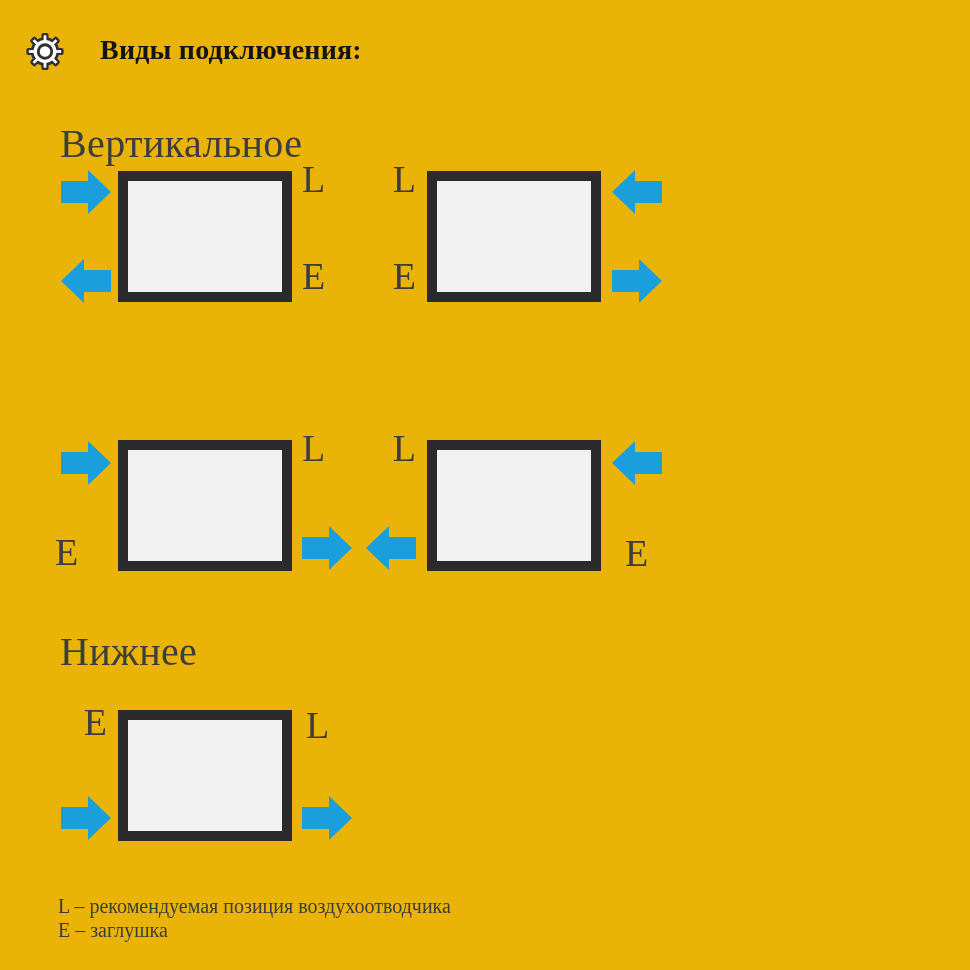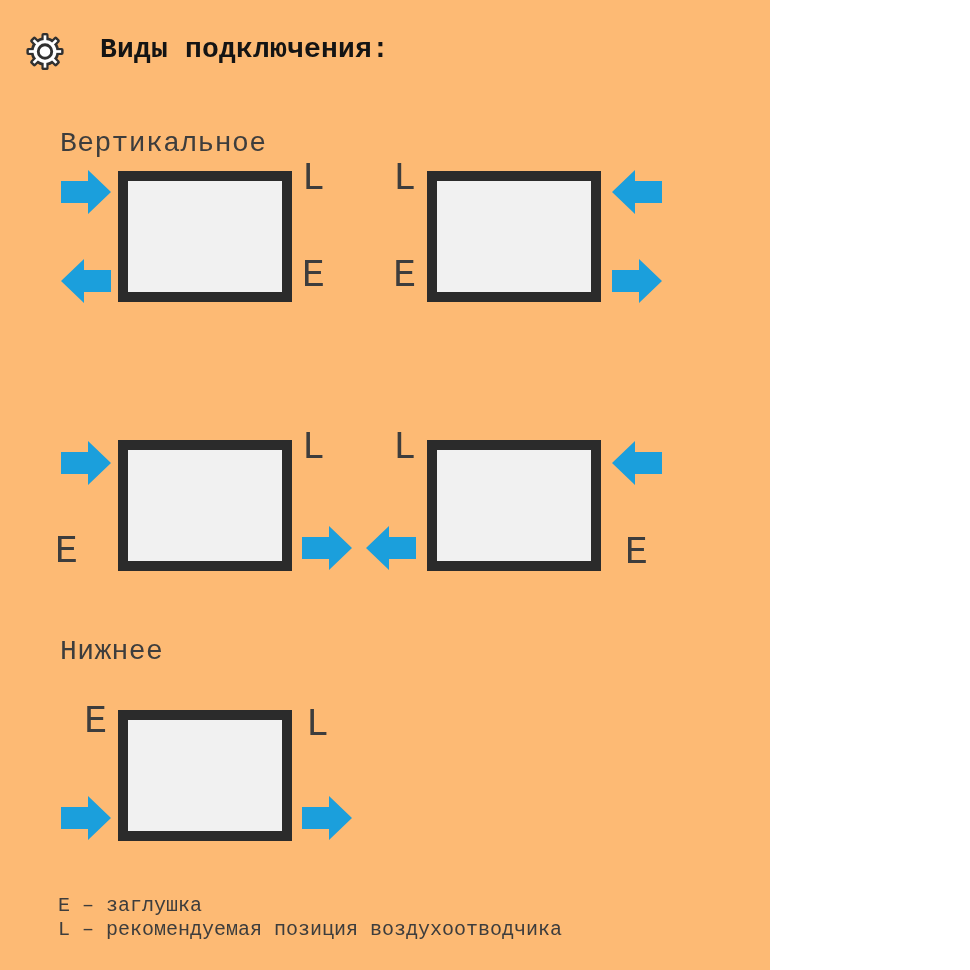--- a/index.html
+++ b/index.html
@@ -1,29 +1,29 @@
 <!DOCTYPE html>
 <html><head>
 <meta charset="utf-8">
 <style>
   html,body { margin:0; padding:0; background:#ffffff; }
   .canvas {
-    position:relative; width:770px; height:970px; background:#fdba74;
-    font-family:Liberation Mono, monospace; overflow:hidden;
+    position:relative; width:970px; height:970px; background:#eab308;
+    font-family:Liberation Serif, serif; overflow:hidden;
     --arrow:#1b9fdc; --box-border:#2b2b2b; --box-fill:#f1f1f1;
     --text:#3d3d3d; --heading:#141414;
   }
   .page-title {
     position:absolute; left:100px; top:35px; margin:0;
     font-size:28px; line-height:30px; font-weight:700;
     color:var(--heading); letter-spacing:0.2px; white-space:nowrap;
   }
   .gear { position:absolute; left:26px; top:31px; }
   .section-title {
-    position:absolute; font-size:28px; line-height:32px;
+    position:absolute; font-size:40px; line-height:32px;
     color:var(--text); font-weight:400; letter-spacing:0.4px; white-space:nowrap;
   }
   .box {
     position:absolute; box-sizing:border-box; width:174px; height:131px;
     border:10px solid var(--box-border); background:var(--box-fill);
   }
   .arrow { position:absolute; width:50px; height:44px; }
   .arrow polygon, .arrow use { fill:var(--arrow); }
   .arrow.flip { transform:scaleX(-1); }
   .pl {
@@ -129,17 +129,17 @@
   <div class="box" style="left:118px;top:710px"></div>
   <div class="pl" style="left:306px;top:706px">L</div>
   <svg class="arrow" style="left:61px;top:796px">
       <use href="#arrow-right"></use>
     </svg>
   <svg class="arrow" style="left:302px;top:796px">
       <use href="#arrow-right"></use>
     </svg>
 
   <div class="legend">
+    <div>L – рекомендуемая позиция воздухоотводчика</div>
     <div>E – заглушка</div>
-    <div>L – рекомендуемая позиция воздухоотводчика</div>
   </div>
 
 </div>
 
 </body></html>

